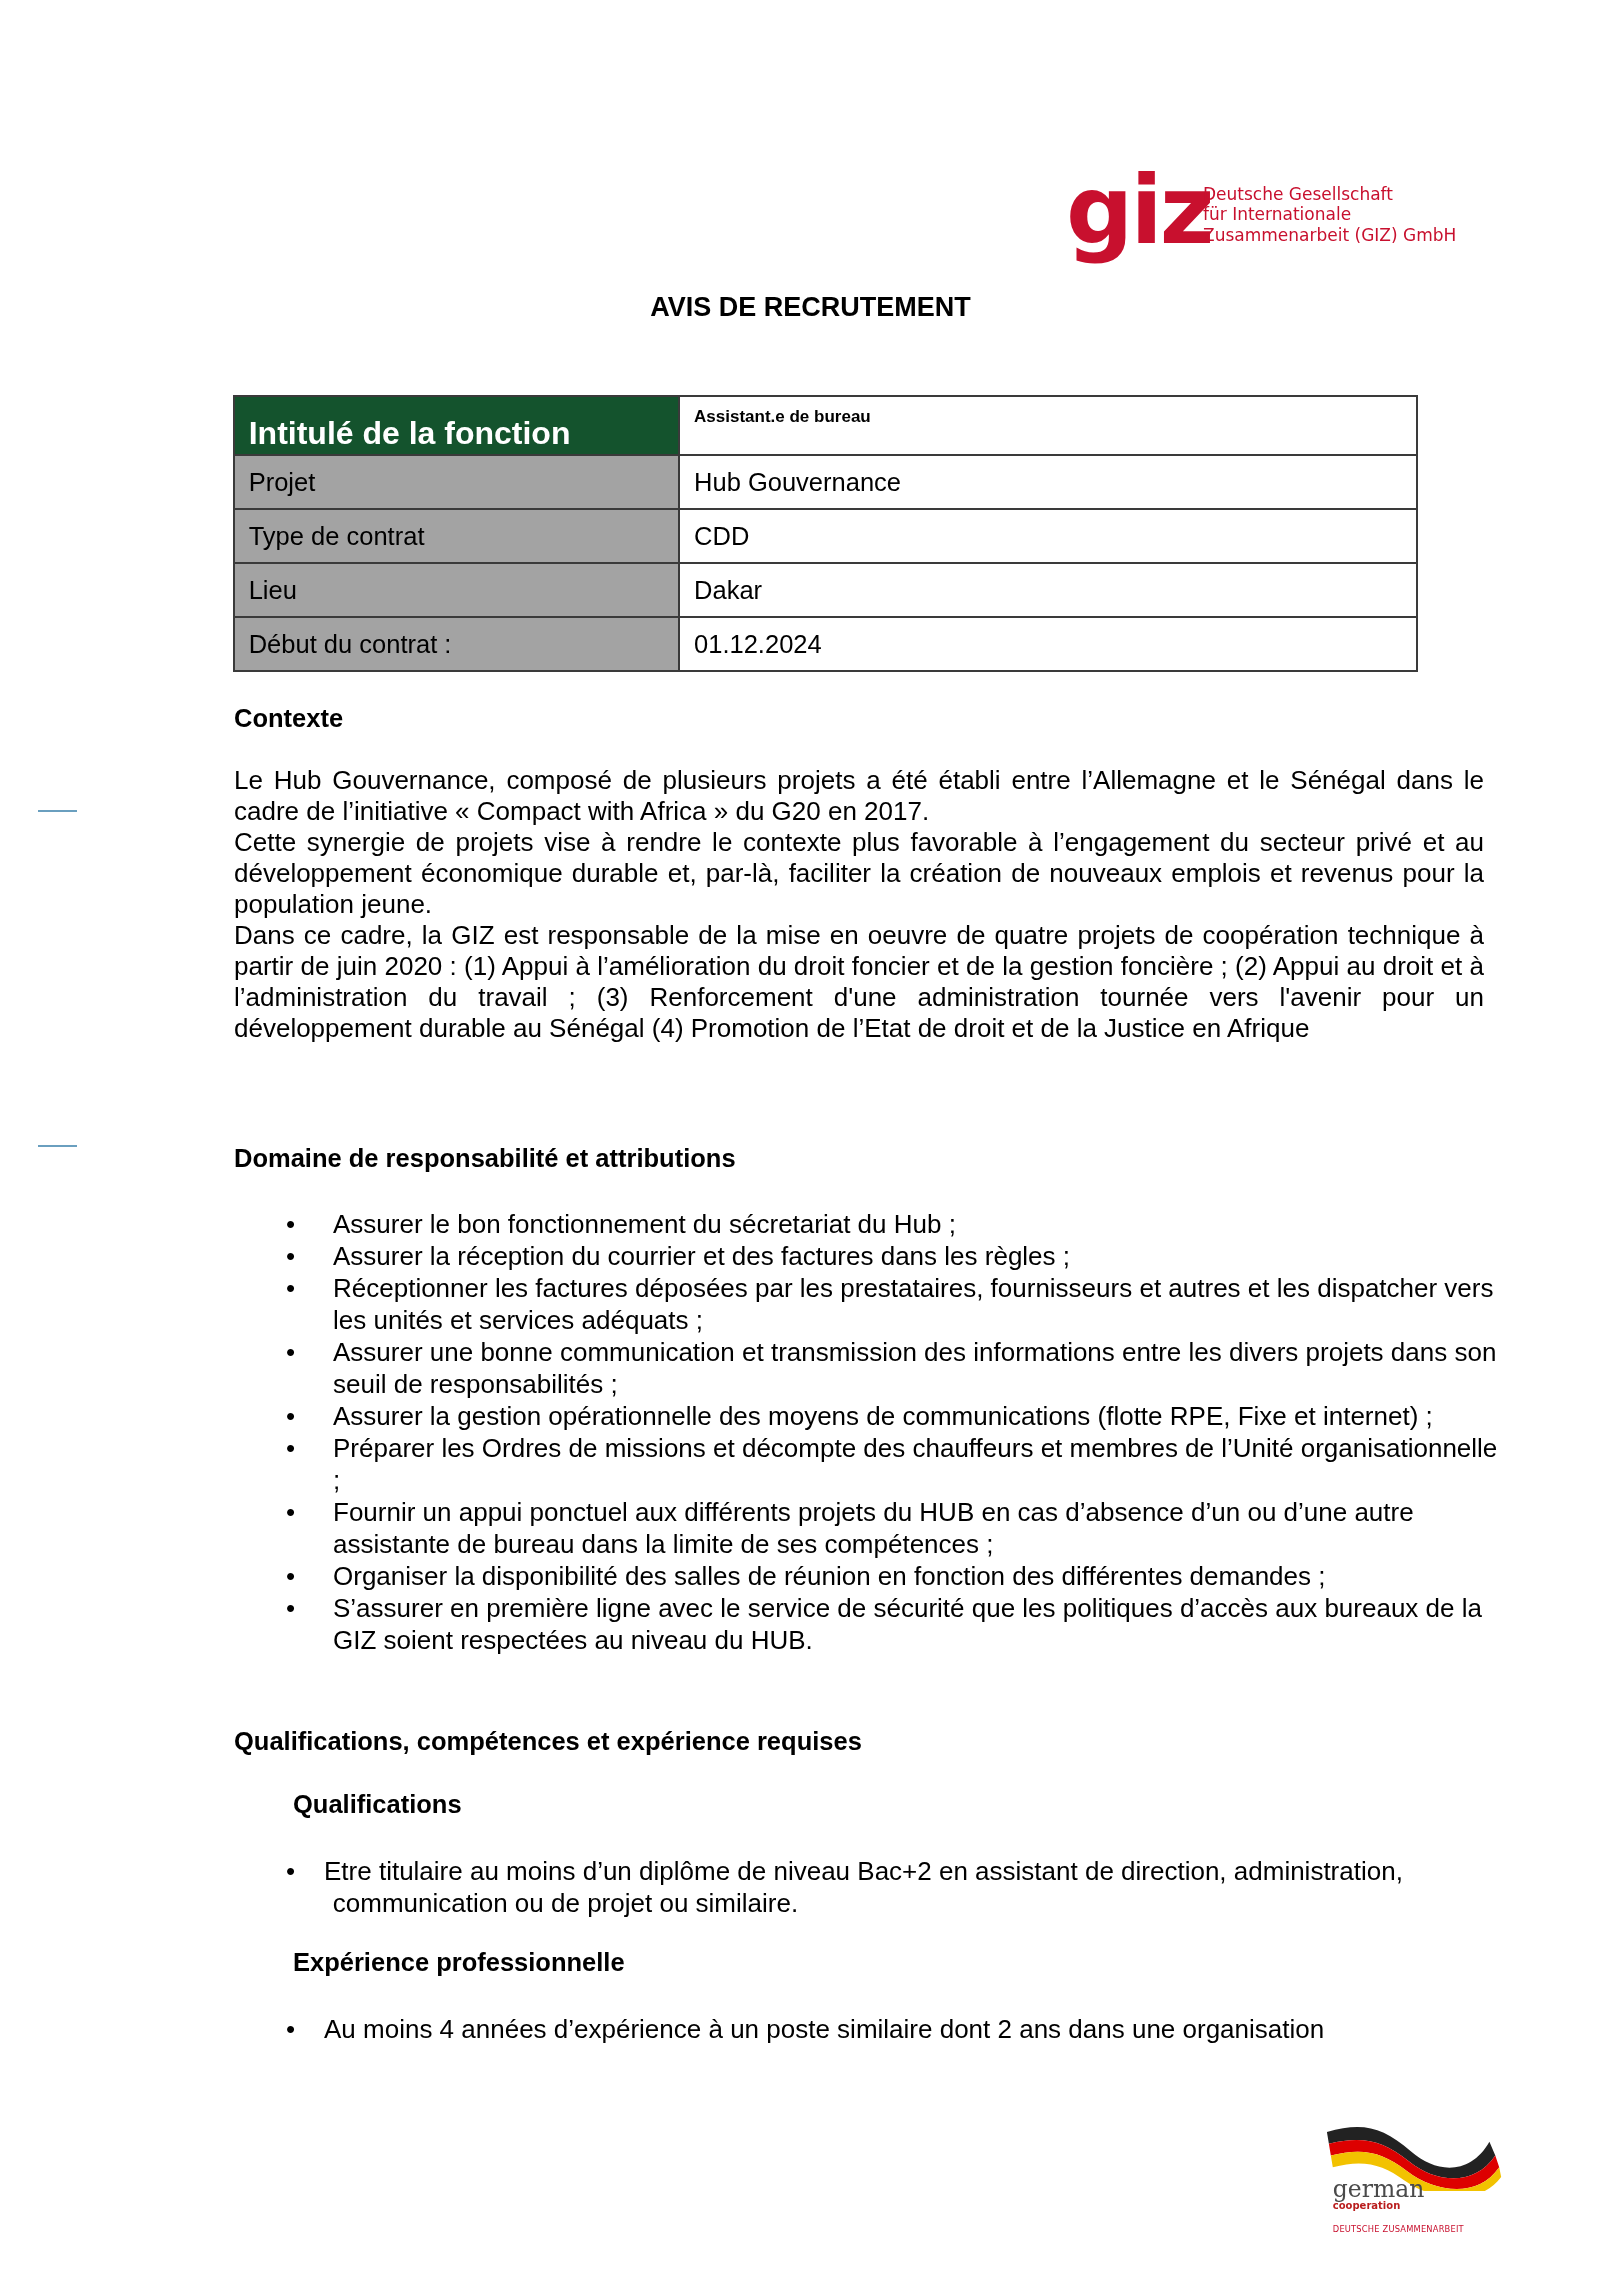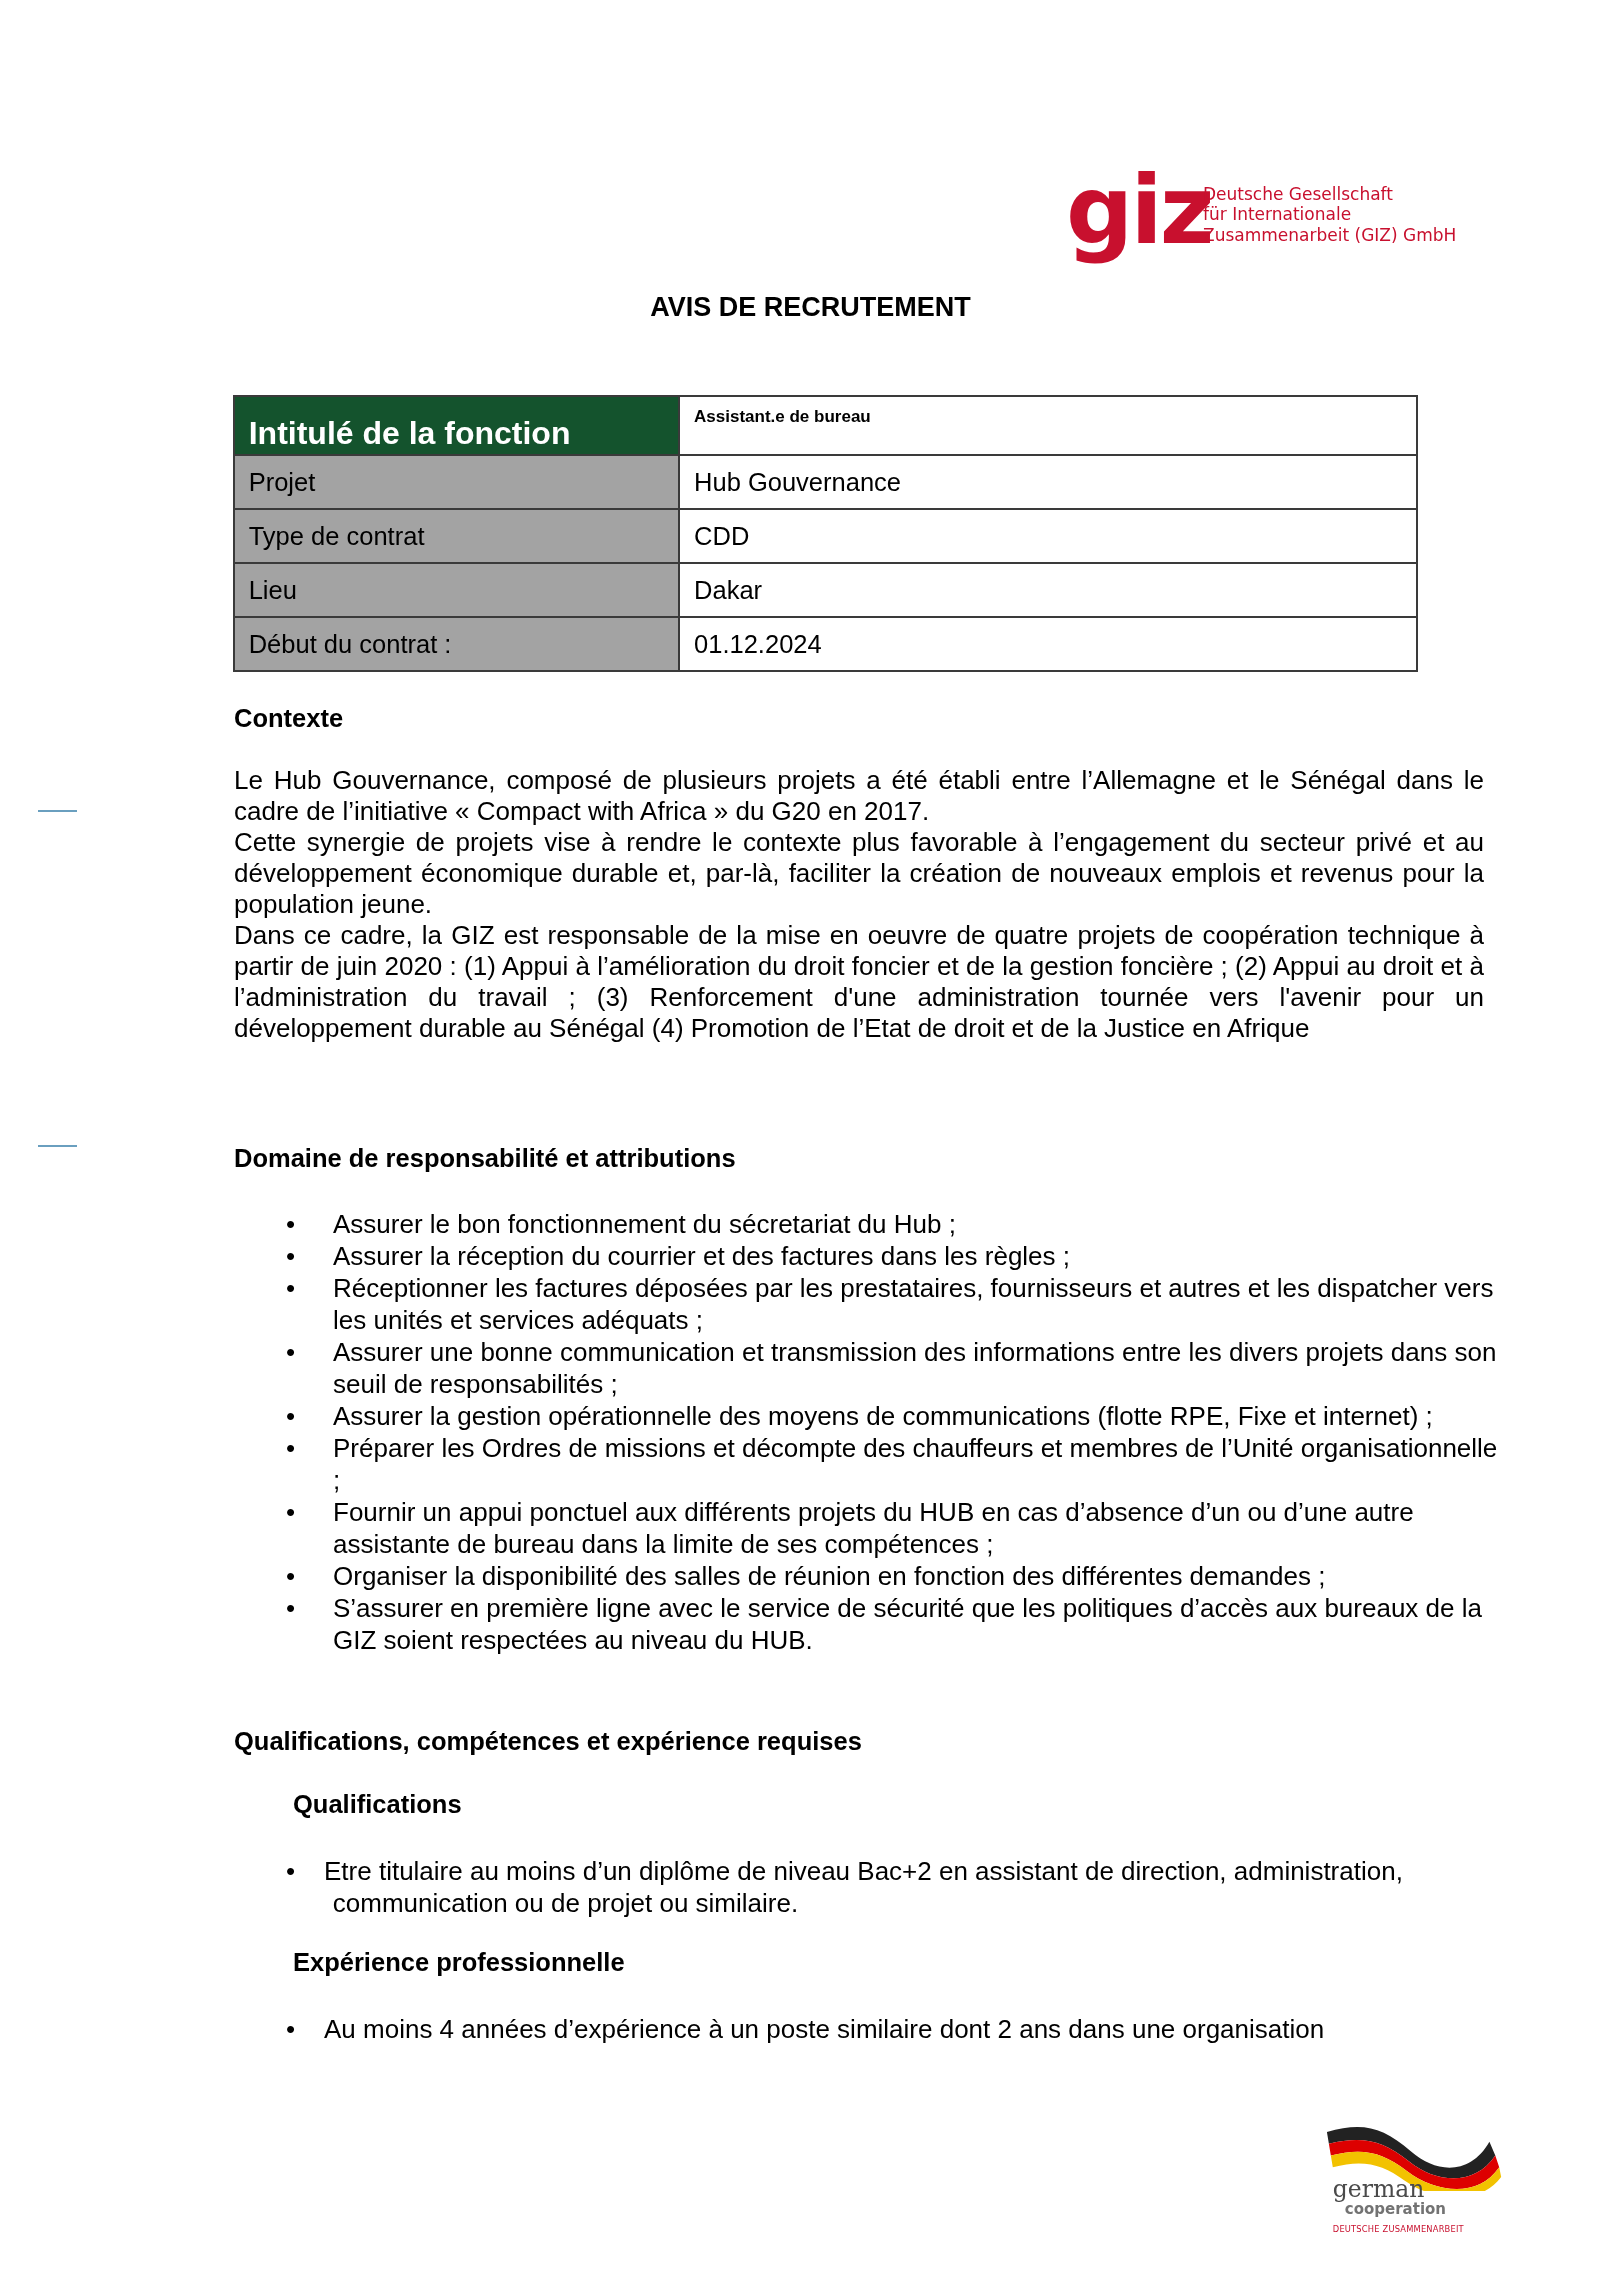--- a/index.html
+++ b/index.html
@@ -36,21 +36,21 @@
   ul.bul li .dot { position:absolute; left:52px; top:0; }
   ul.bul2 li { padding-left:90px; }
   ul.bul2 li .cont { display:block; padding-left:8.8px; }
 
   .margin-mark { left:38px; width:39px; height:2px; background:#6a9fbf; }
 
   
   .gc-logo { left:1323px; top:2122px; width:196px; height:118px; }
   .gc-flag { position:absolute; left:0; top:0; width:186px; height:69px; }
   .gc-german { position:absolute; left:9.8px; top:53px; font-family:"DejaVu Serif", serif; font-size:23.5px; color:#4a4a4a; }
-  .gc-coop { position:absolute; left:9.8px; top:78px; font-family:"DejaVu Sans", sans-serif; font-weight:bold; font-size:15px; color:#737373;margin-left:12px; }
+  .gc-coop { position:absolute; left:9.8px; top:78px; font-family:"DejaVu Sans", sans-serif; font-weight:bold; font-size:10px; color:#b91c1c; }
   .gc-dz { position:absolute; left:9.8px; top:102px; font-family:"DejaVu Sans", sans-serif; font-size:8.3px; color:#C8102E; letter-spacing:0.2px; }
 </style>
 </head>
 <body>
 
 <div class="abs giz-logo">
   <span class="giz-mark">giz</span>
   <div class="giz-text">
     <div>Deutsche Gesellschaft</div>
     <div>für Internationale</div>

